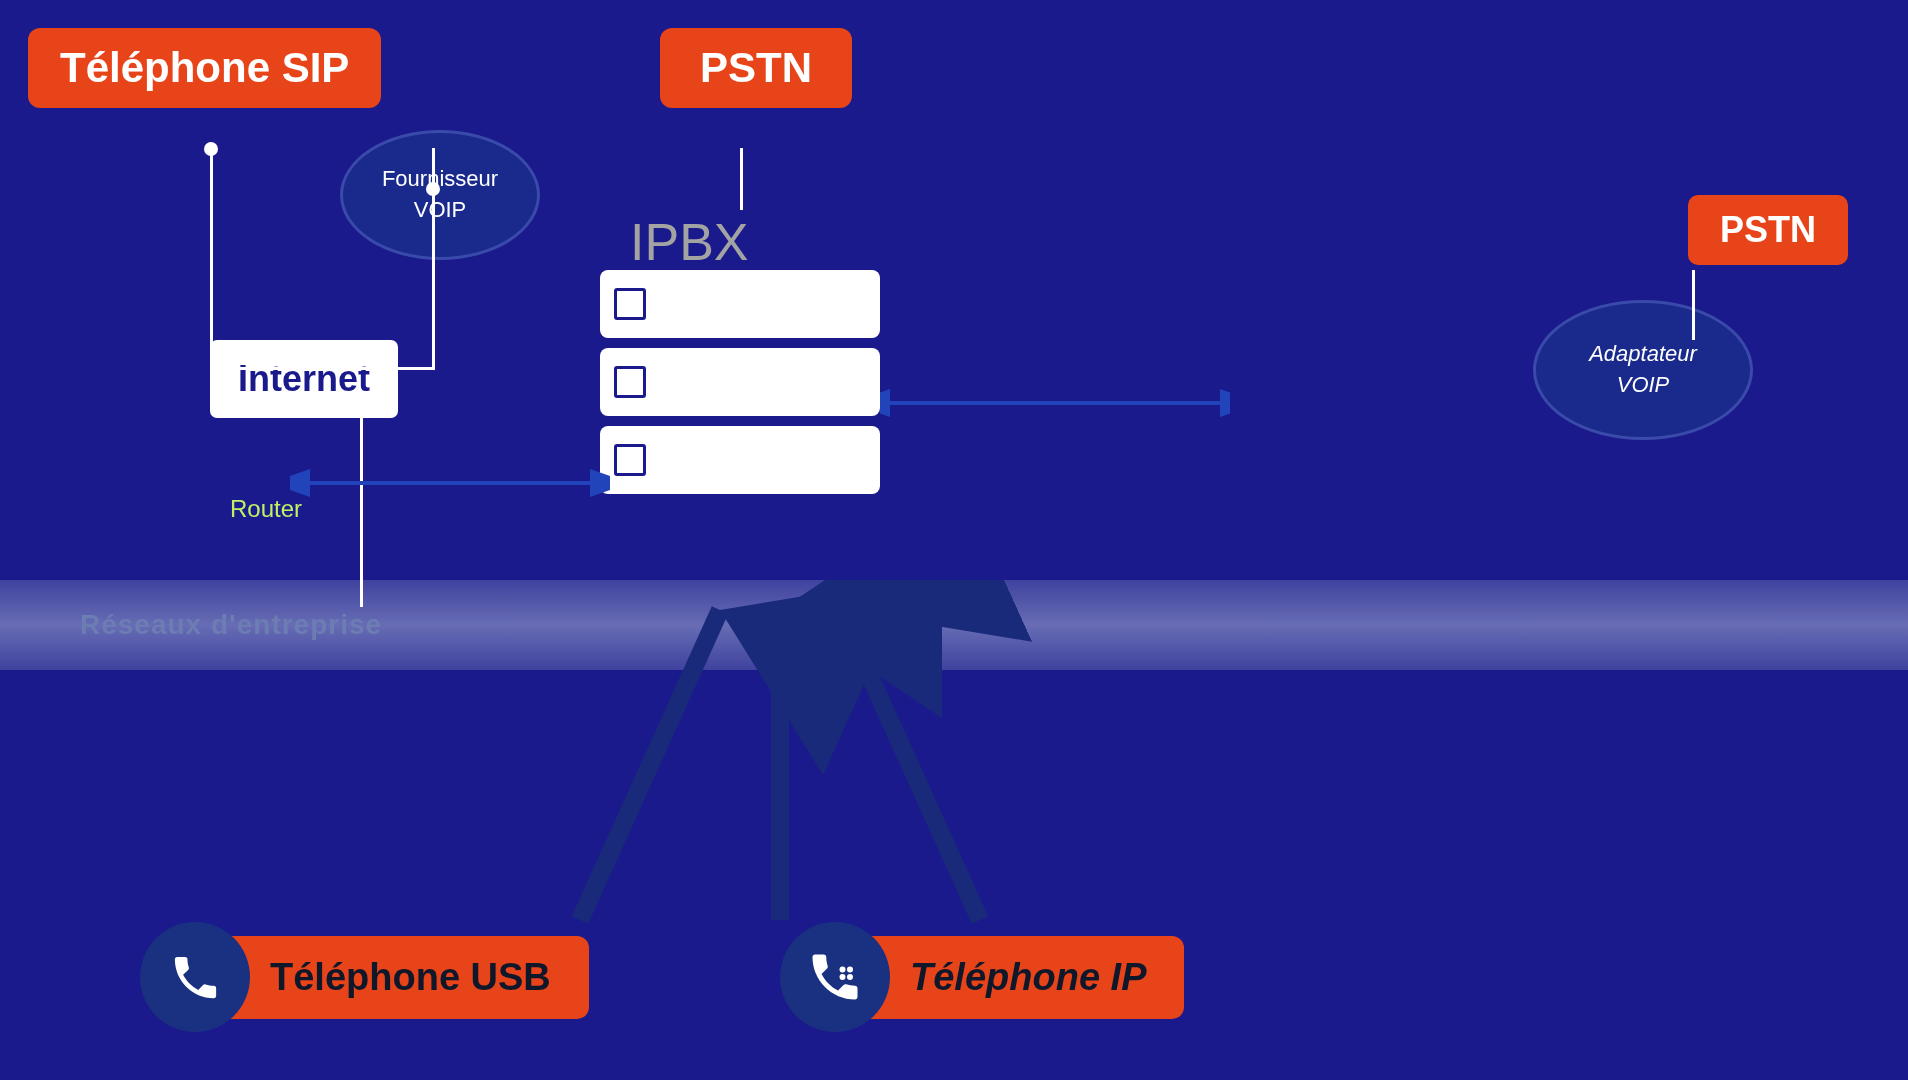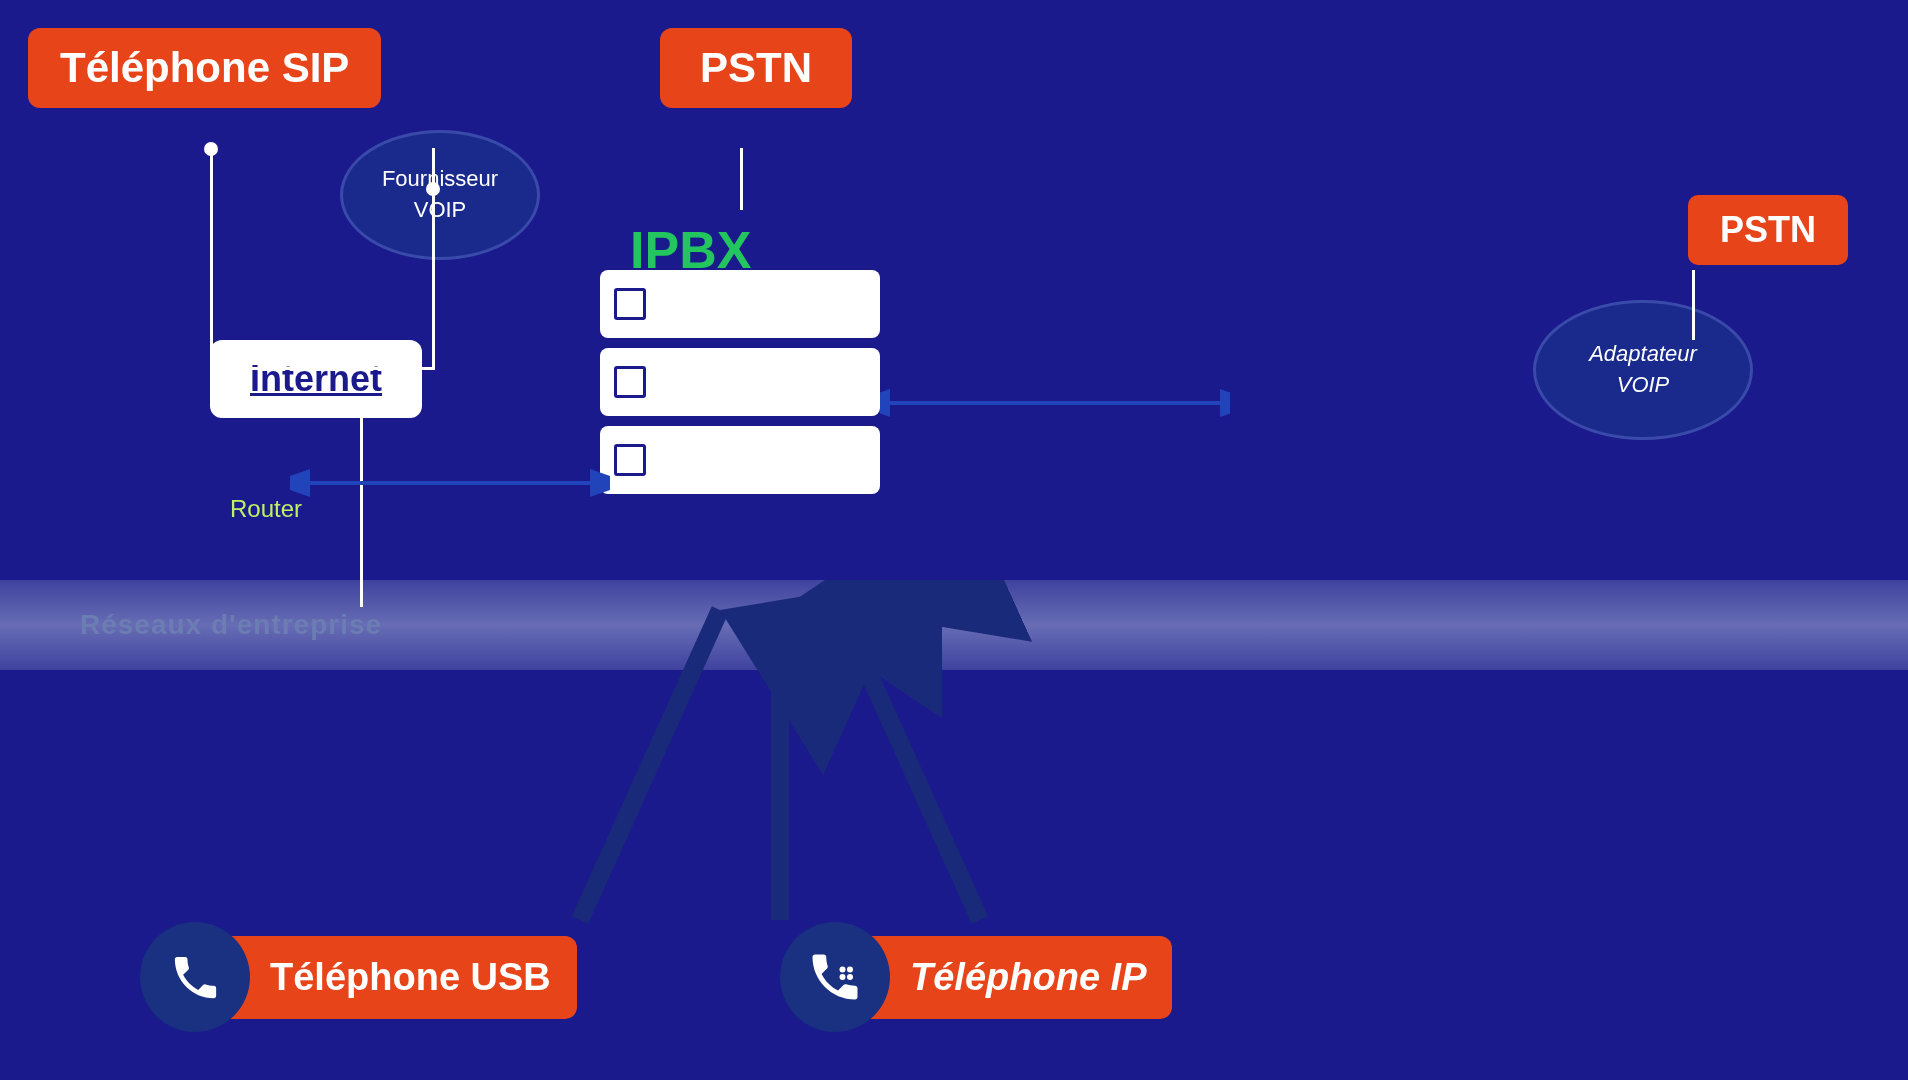--- a/index.html
+++ b/index.html
@@ -41,37 +41,36 @@
       font-size: 42px;
       font-weight: 900;
       display: inline-block;
       position: absolute;
     }
 
     
     .internet-box {
       position: absolute;
       background: white;
-      border-radius: 12px;
-      padding: 18px 40px;
+      border-radius: 7px;
+      padding: 18px 28px;
       color: #1a1a8c;
       font-size: 36px;
       font-weight: 900;
       top: 340px;
       left: 210px;
-      text-decoration: underline;
     }
 
     
     .ipbx-label {
       position: absolute;
-      color: #22c55e;
+      color: #a3a3a3;
       font-size: 52px;
-      font-weight: 700;
-      top: 220px;
+      font-weight: 400;
+      top: 212px;
       left: 630px;
     }
 
     
     .server-stack {
       position: absolute;
       top: 270px;
       left: 600px;
       width: 280px;
     }
@@ -152,22 +151,22 @@
 
     .device-icon-circle svg {
       width: 55px;
       height: 55px;
       fill: white;
     }
 
     .device-text-badge {
       background-color: #e8441a;
       border-radius: 0 12px 12px 0;
-      padding: 20px 26px 20px 40px;
-      color: #ffffff;
+      padding: 20px 38px 20px 40px;
+      color: #0f172a;
       font-size: 38px;
       font-weight: 900;
       margin-left: -20px;
     }
 
     
     .line-v {
       position: absolute;
       width: 3px;
       background: white;

